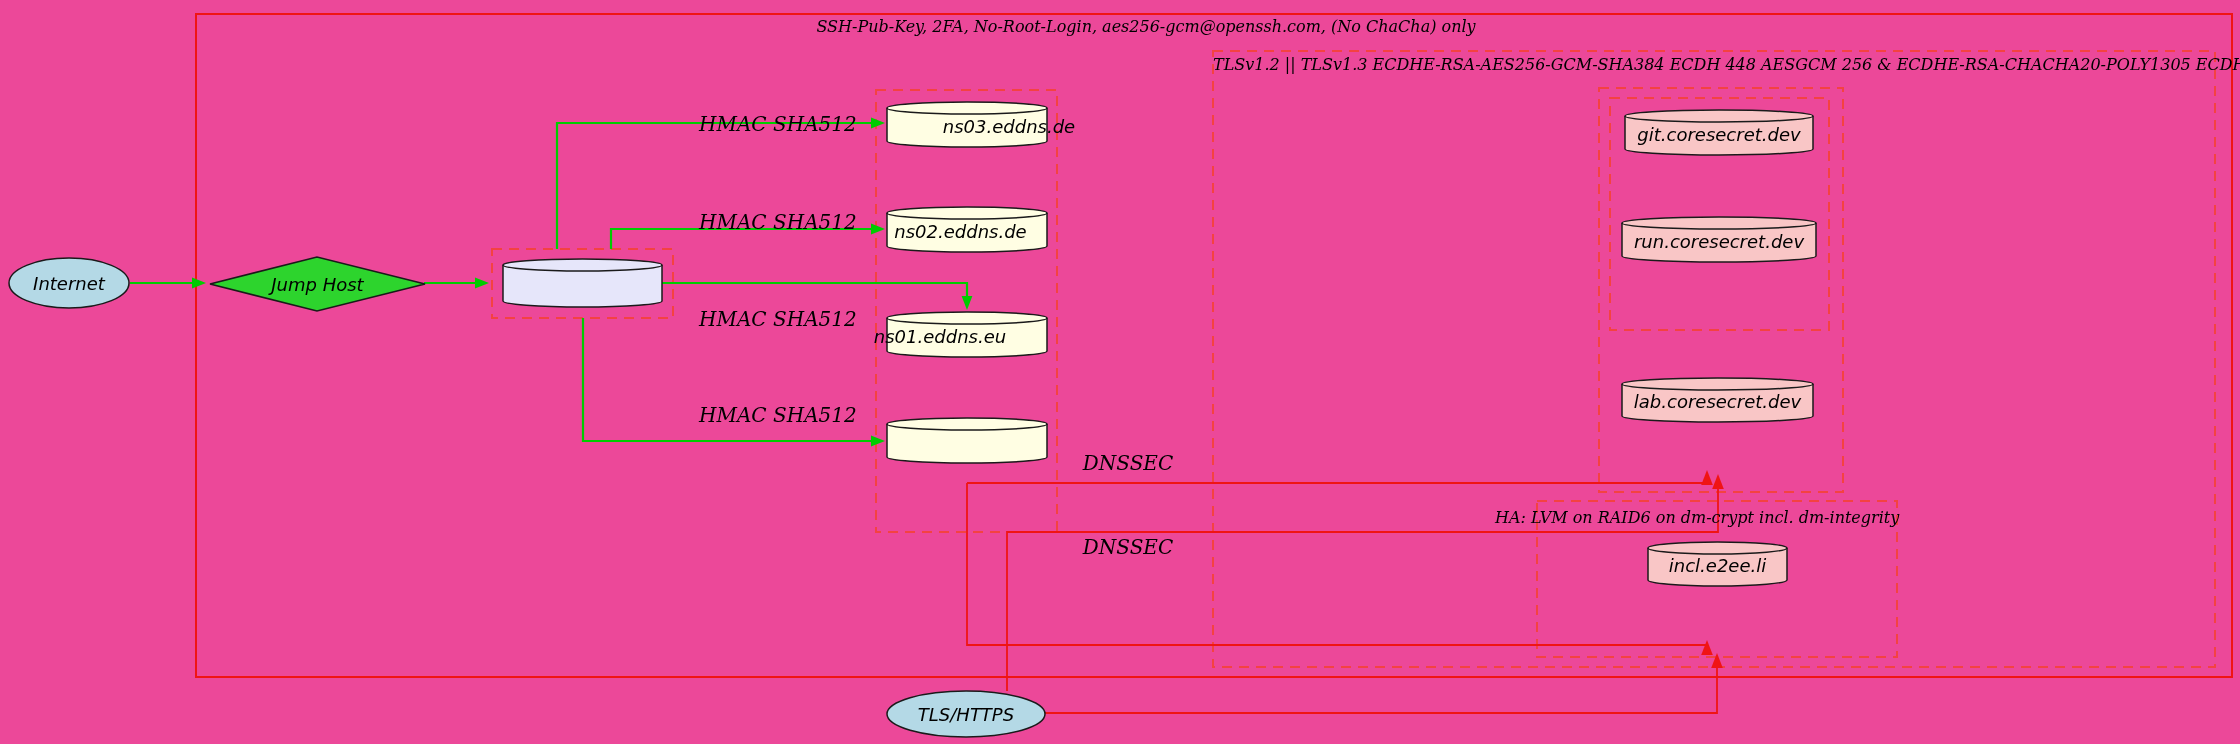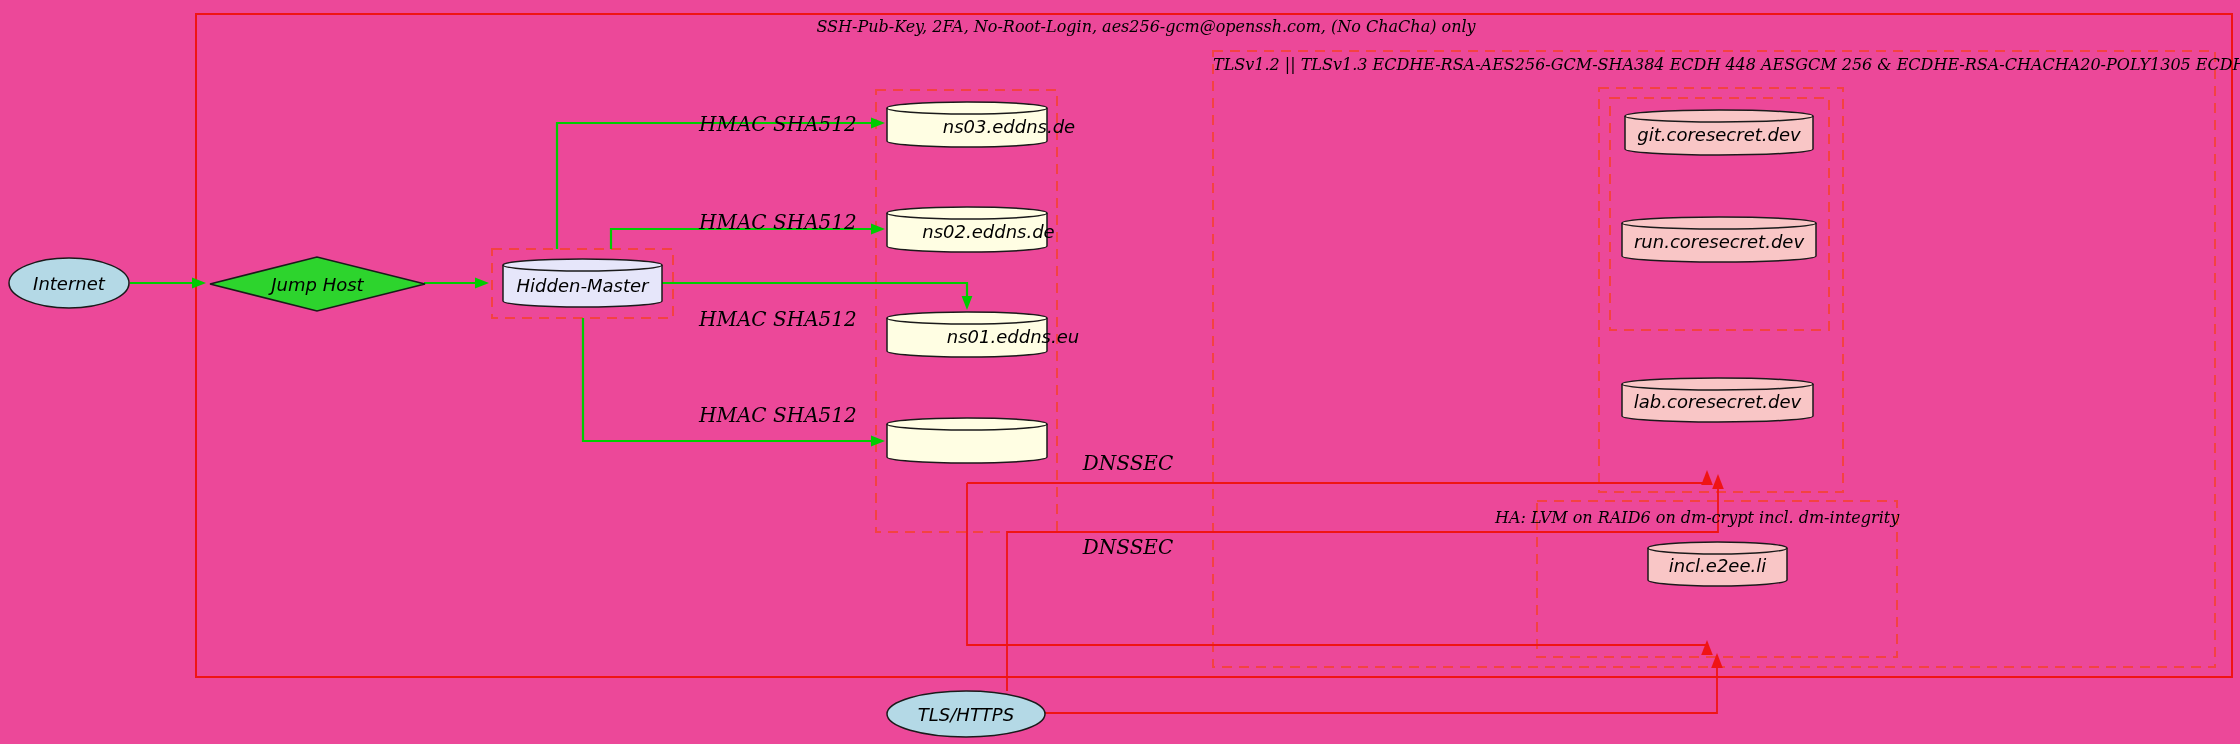--- a/index.html
+++ b/index.html
@@ -98,23 +98,22 @@
 
   <div class="lbl edge-lbl" style="left:699px;top:112px;">HMAC SHA512</div>
   <div class="lbl edge-lbl" style="left:699px;top:210px;">HMAC SHA512</div>
   <div class="lbl edge-lbl" style="left:699px;top:307px;">HMAC SHA512</div>
   <div class="lbl edge-lbl" style="left:699px;top:403px;">HMAC SHA512</div>
   <div class="lbl edge-lbl" style="left:1080px;top:451px;width:96px;text-align:center;">DNSSEC</div>
   <div class="lbl edge-lbl" style="left:1080px;top:535px;width:96px;text-align:center;">DNSSEC</div>
 
   <div class="lbl node-lbl" style="left:9px;top:258px;width:120px;height:50px;">Internet</div>
   <div class="lbl node-lbl" style="left:210px;top:257px;width:215px;height:54px;">Jump Host</div>
-  <div class="lbl node-lbl" style="left:503px;top:263px;width:159px;height:44px;">Hidden-Master</div>
   <div class="lbl node-lbl" style="left:887px;top:105px;width:172px;height:42px;margin-left:36px;">ns03.eddns.de</div>
-  <div class="lbl node-lbl" style="left:887px;top:210px;width:147px;height:42px;padding-left:28px;">ns02.eddns.de</div>
-  <div class="lbl node-lbl" style="left:933px;top:315px;width:160px;height:42px;">ns01.eddns.eu</div>
+  <div class="lbl node-lbl" style="left:887px;top:210px;width:147px;height:42px;">ns02.eddns.de</div>
+  <div class="lbl node-lbl" style="left:860px;top:315px;width:160px;height:42px;">ns01.eddns.eu</div>
   <div class="lbl node-lbl" style="left:1625px;top:113px;width:188px;height:42px;">git.coresecret.dev</div>
   <div class="lbl node-lbl" style="left:1622px;top:220px;width:194px;height:42px;">run.coresecret.dev</div>
   <div class="lbl node-lbl" style="left:1622px;top:381px;width:191px;height:41px;">lab.coresecret.dev</div>
   <div class="lbl node-lbl" style="left:1648px;top:545px;width:139px;height:41px;">incl.e2ee.li</div>
   <div class="lbl node-lbl" style="left:887px;top:691px;width:158px;height:46px;">TLS/HTTPS</div>
 
 </div>
 
 </body></html>

